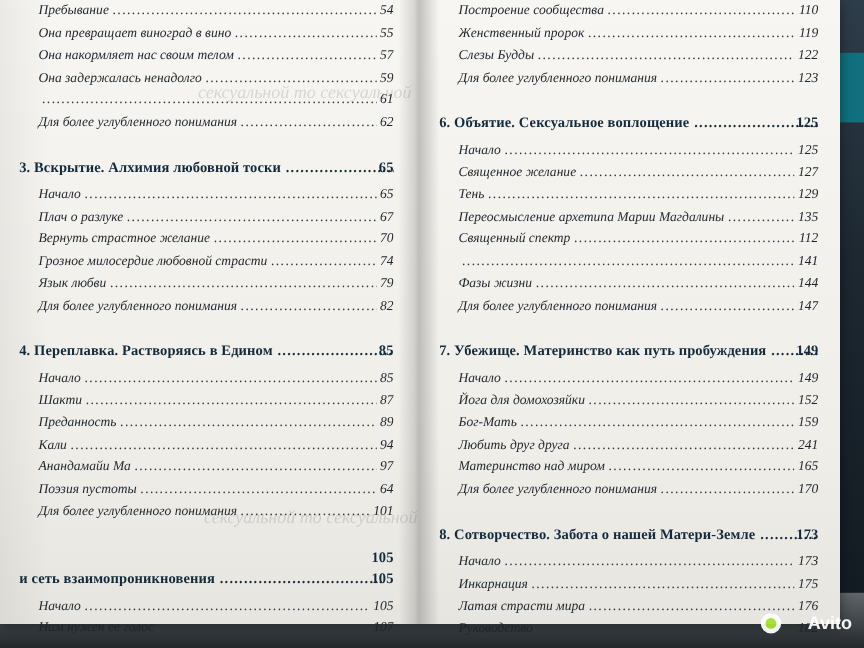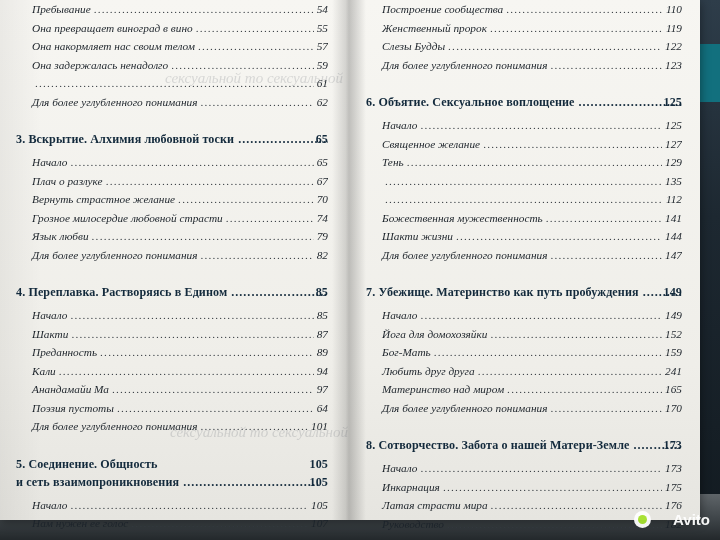--- a/index.html
+++ b/index.html
@@ -282,21 +282,21 @@
             <span class="pg">64</span>
           </div>
           <div class="entry">
             <span class="lbl">Для более углубленного понимания</span>
             <span class="lead">................................................................................</span>
             <span class="pg">101</span>
           </div>
         </div>
         <div class="chapter">
           <div class="spacer-lg"></div>
-          <div class="chapter-head"><span class="pg">105</span><span class="ttl">5. Соединение. Общность</span></div>
+          <div class="chapter-head"><span class="pg">105</span></div>
           <div class="chapter-head"><span class="pg">105</span><span>и сеть взаимопроникновения</span><span class="dots"> ..................................</span></div>
           <div class="spacer-sm"></div>
           <div class="entry">
             <span class="lbl">Начало</span>
             <span class="lead">................................................................................</span>
             <span class="pg">105</span>
           </div>
           <div class="entry">
             <span class="lbl">Нам нужен ее голос</span>
             <span class="lead">................................................................................</span>
@@ -340,34 +340,35 @@
             <span class="lbl">Священное желание</span>
             <span class="lead">................................................................................</span>
             <span class="pg">127</span>
           </div>
           <div class="entry">
             <span class="lbl">Тень</span>
             <span class="lead">................................................................................</span>
             <span class="pg">129</span>
           </div>
           <div class="entry">
+            <span class="lbl">Переосмысление архетипа Марии Магдалины</span>
             <span class="lead">................................................................................</span>
             <span class="pg">135</span>
           </div>
           <div class="entry">
+            <span class="lbl">Священный спектр</span>
             <span class="lead">................................................................................</span>
             <span class="pg">112</span>
           </div>
           <div class="entry">
-            <span class="lbl">Божественная мужественность</span>
             <span class="lead">................................................................................</span>
             <span class="pg">141</span>
           </div>
           <div class="entry">
-            <span class="lbl">Шакти жизни</span>
+            <span class="lbl">Фазы жизни</span>
             <span class="lead">................................................................................</span>
             <span class="pg">144</span>
           </div>
           <div class="entry">
             <span class="lbl">Для более углубленного понимания</span>
             <span class="lead">................................................................................</span>
             <span class="pg">147</span>
           </div>
         </div>
         <div class="chapter">

